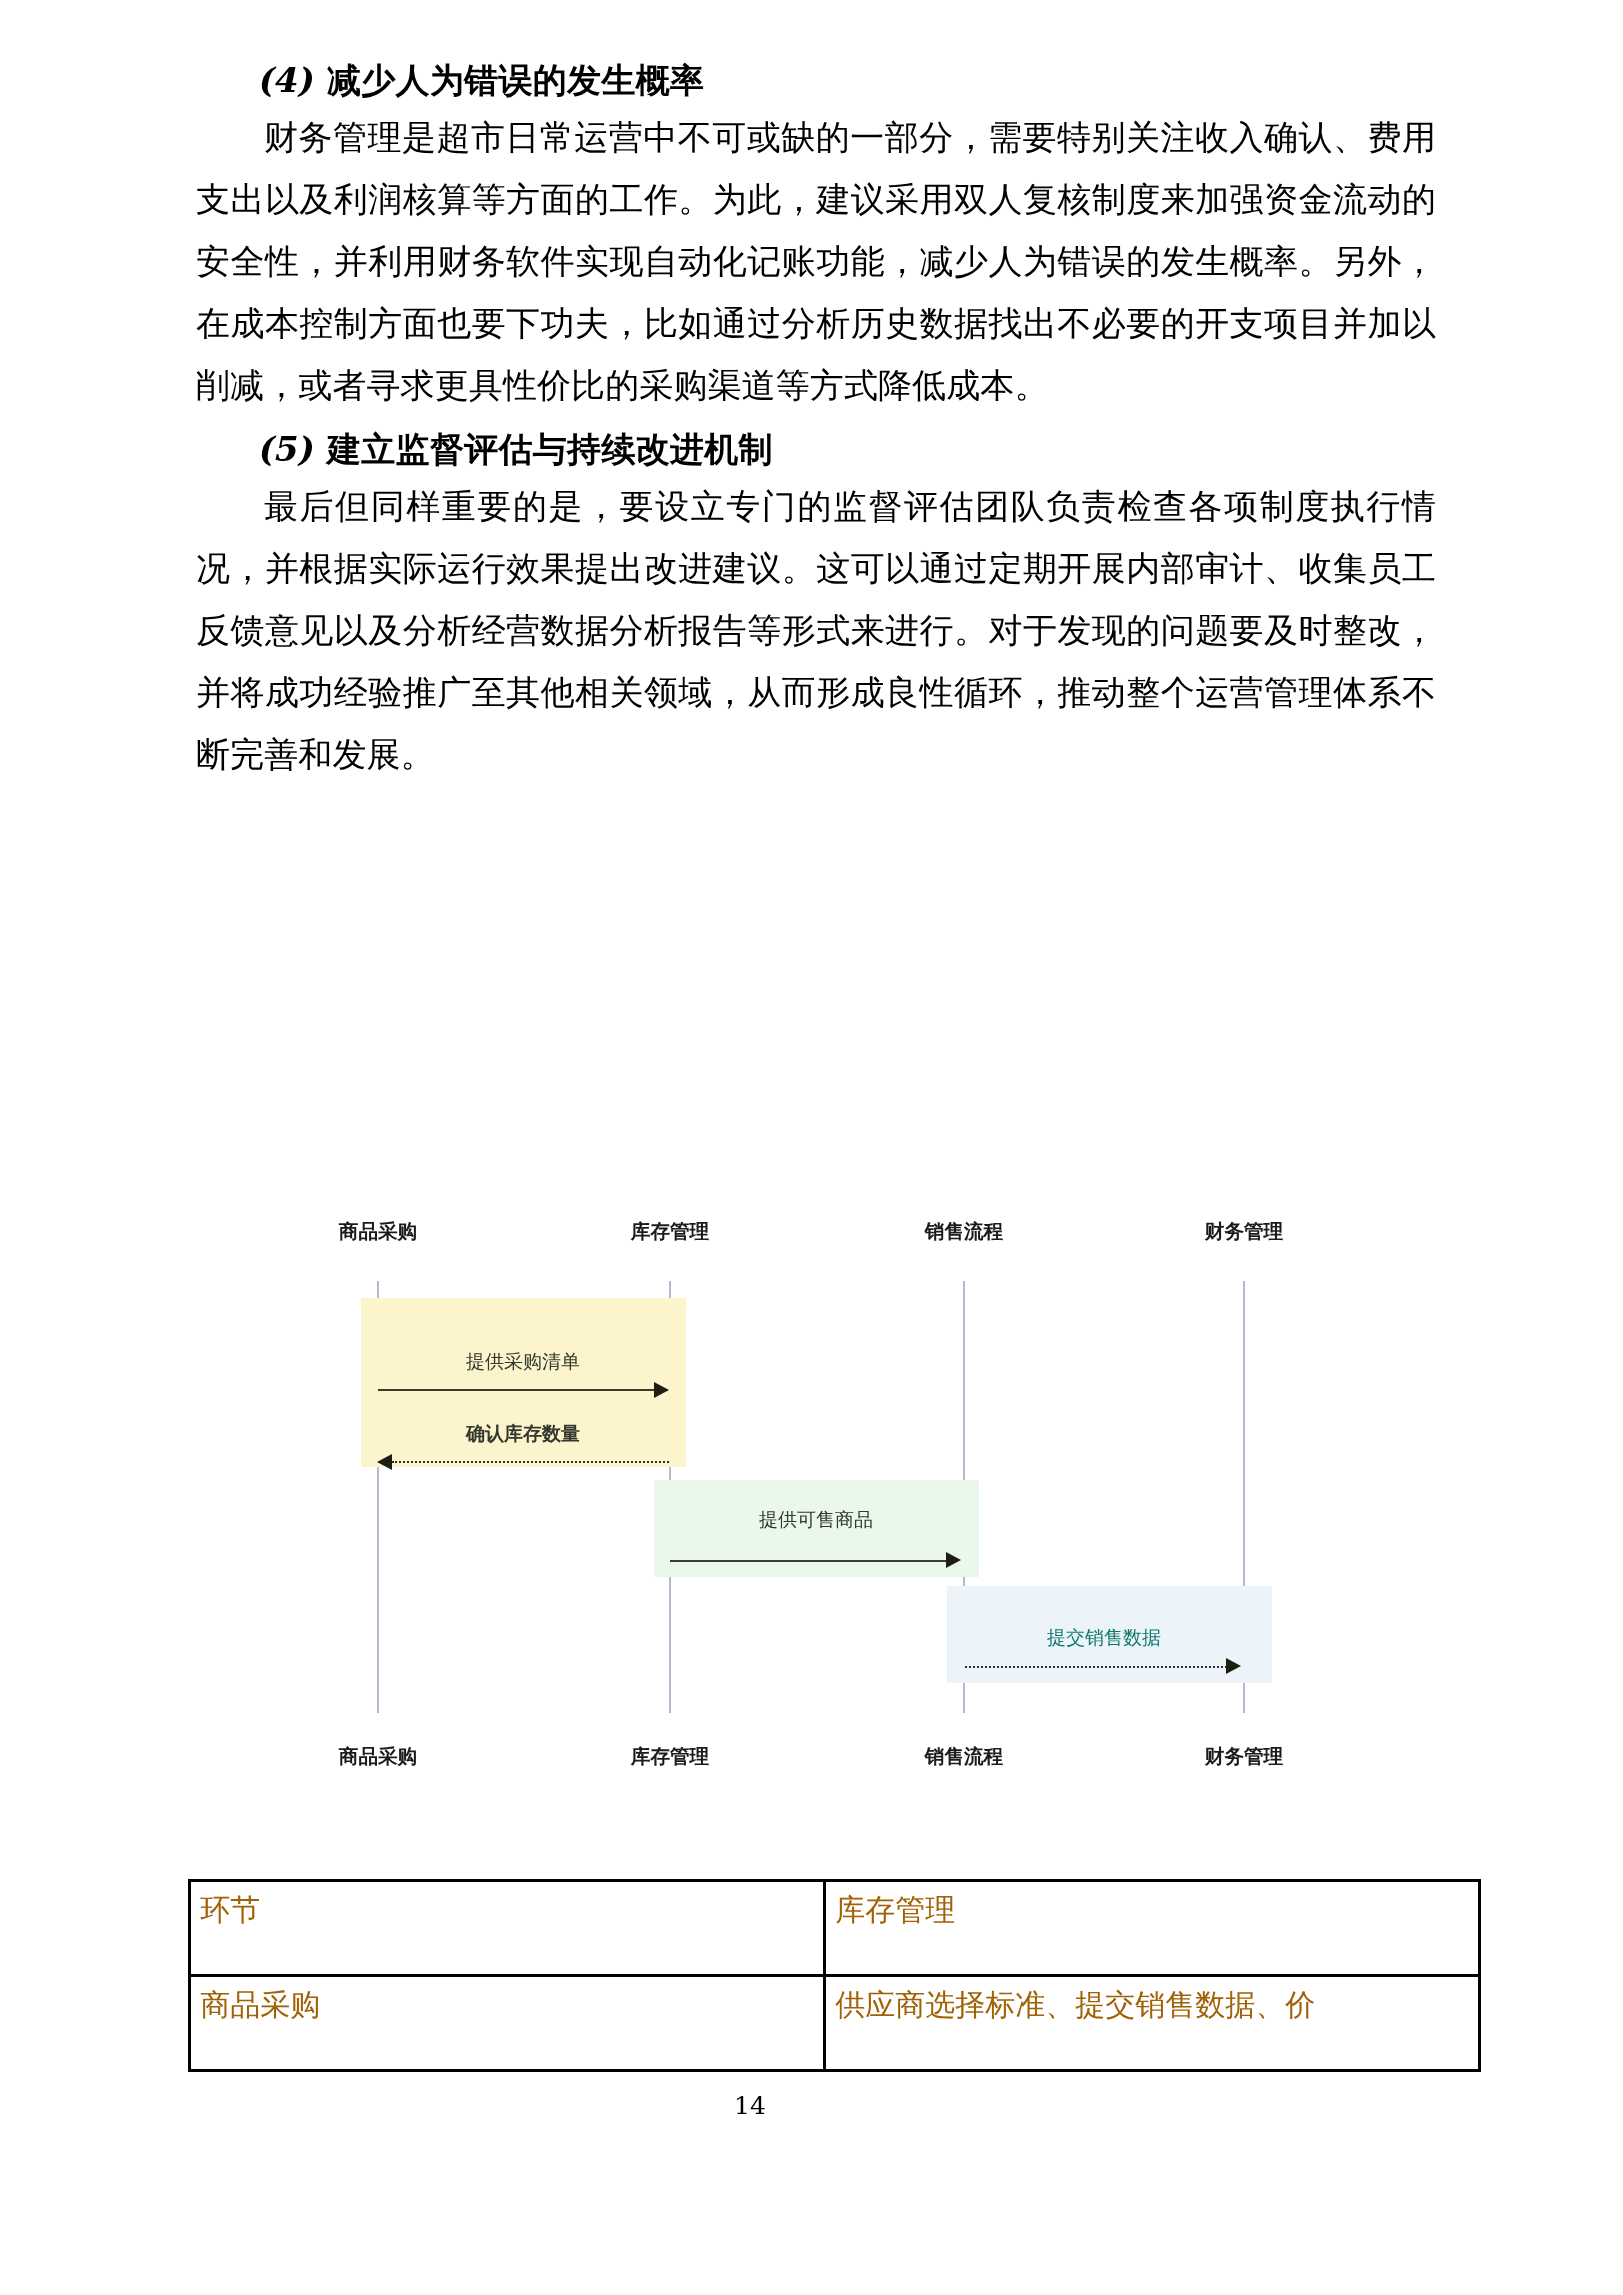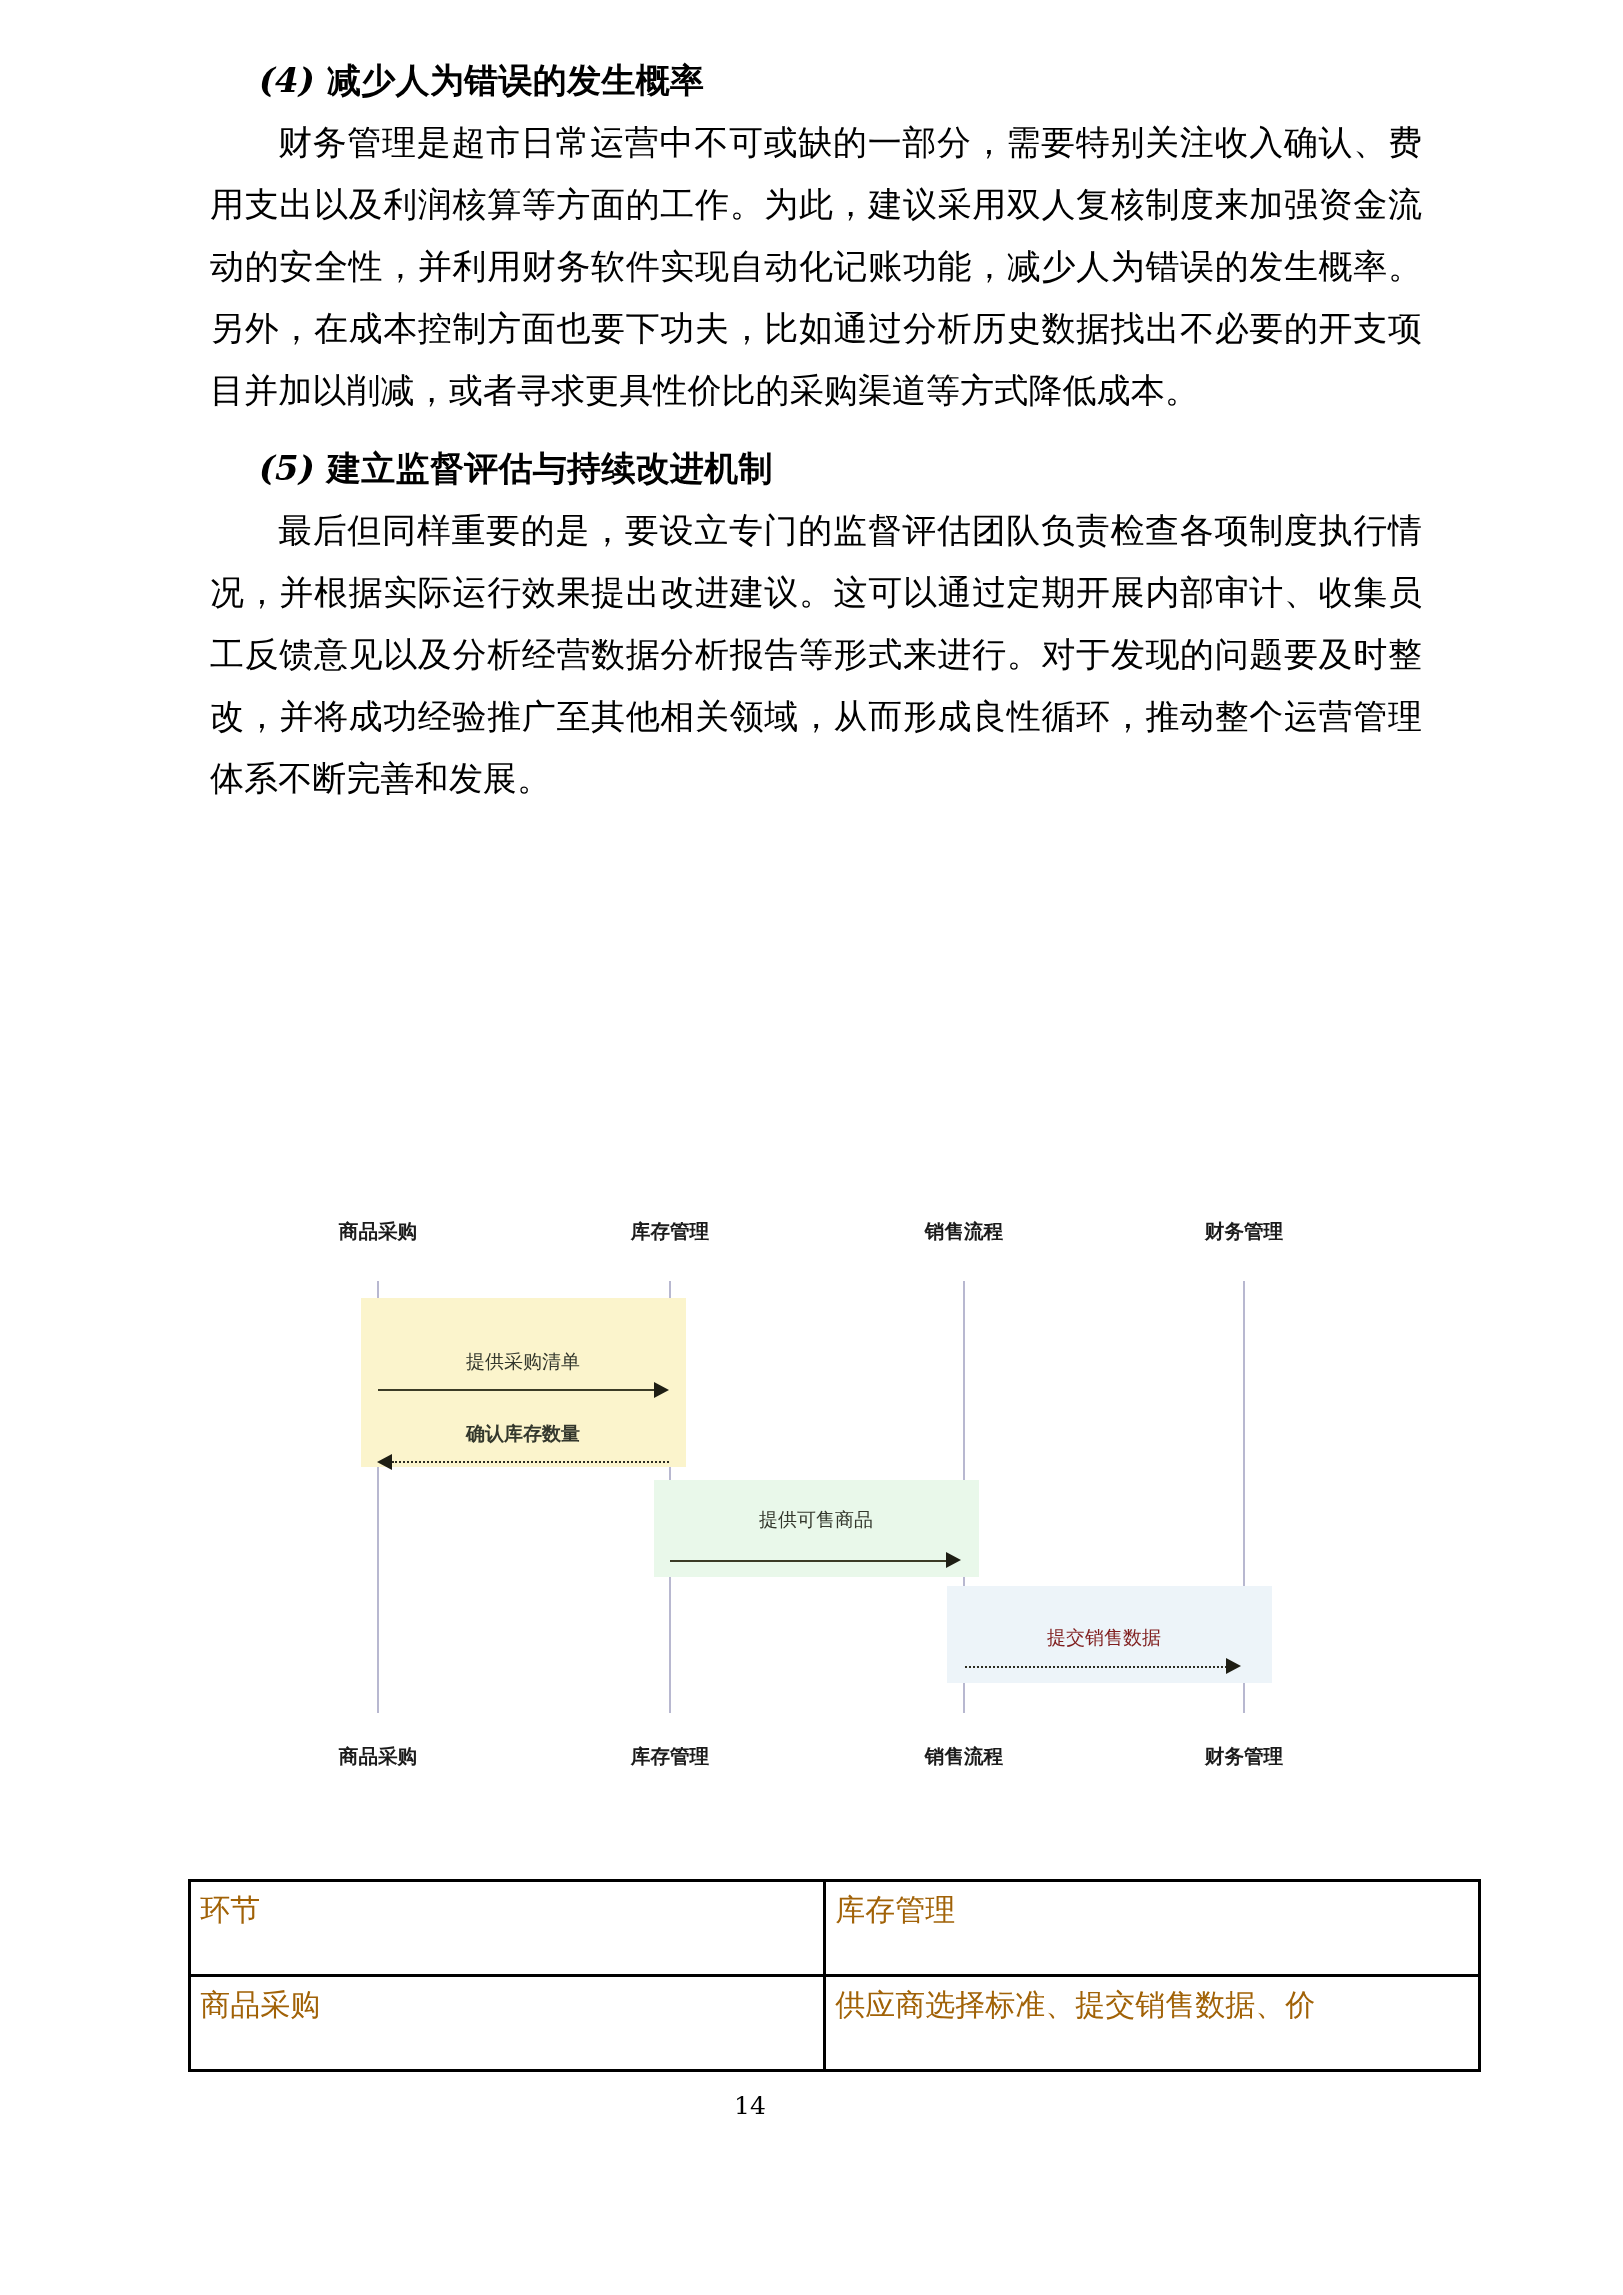--- a/index.html
+++ b/index.html
@@ -48,21 +48,21 @@
   .heading .ttl {
     font-family: "DejaVu Serif", serif;
     font-size: 34px;
   }
 
   .para {
     font-family: "DejaVu Serif", serif;
     font-size: 34px;
     color: #000000;
     line-height: 62px;
-    margin: 14px;
+    margin: 0;
     text-align: justify;
     text-align-last: left;
     text-indent: 68px;
     letter-spacing: 0.1px;
   }
   .gap-before-h5 { height: 15.7px; }
 
   
   .diagram {
     position: absolute;
@@ -99,21 +99,21 @@
   .msgbox.blue   { background: #EDF4F9; }
 
   .msg-label {
     position: absolute;
     font-family: "DejaVu Sans", sans-serif;
     font-size: 19px;
     color: #33372c;
     transform: translateX(-50%);
     white-space: nowrap;
   }
-  .msg-label.dark { color: #7f1d1d; }
+  .msg-label.dark { color: #0f766e; }
 
   .arrow-line {
     position: absolute;
     height: 0;
     border-top: 2.6px solid #3b3b26;
   }
   .arrow-line.dashed {
     border-top: 2.6px dotted #2c2c20;
   }
   .arrow-head {

